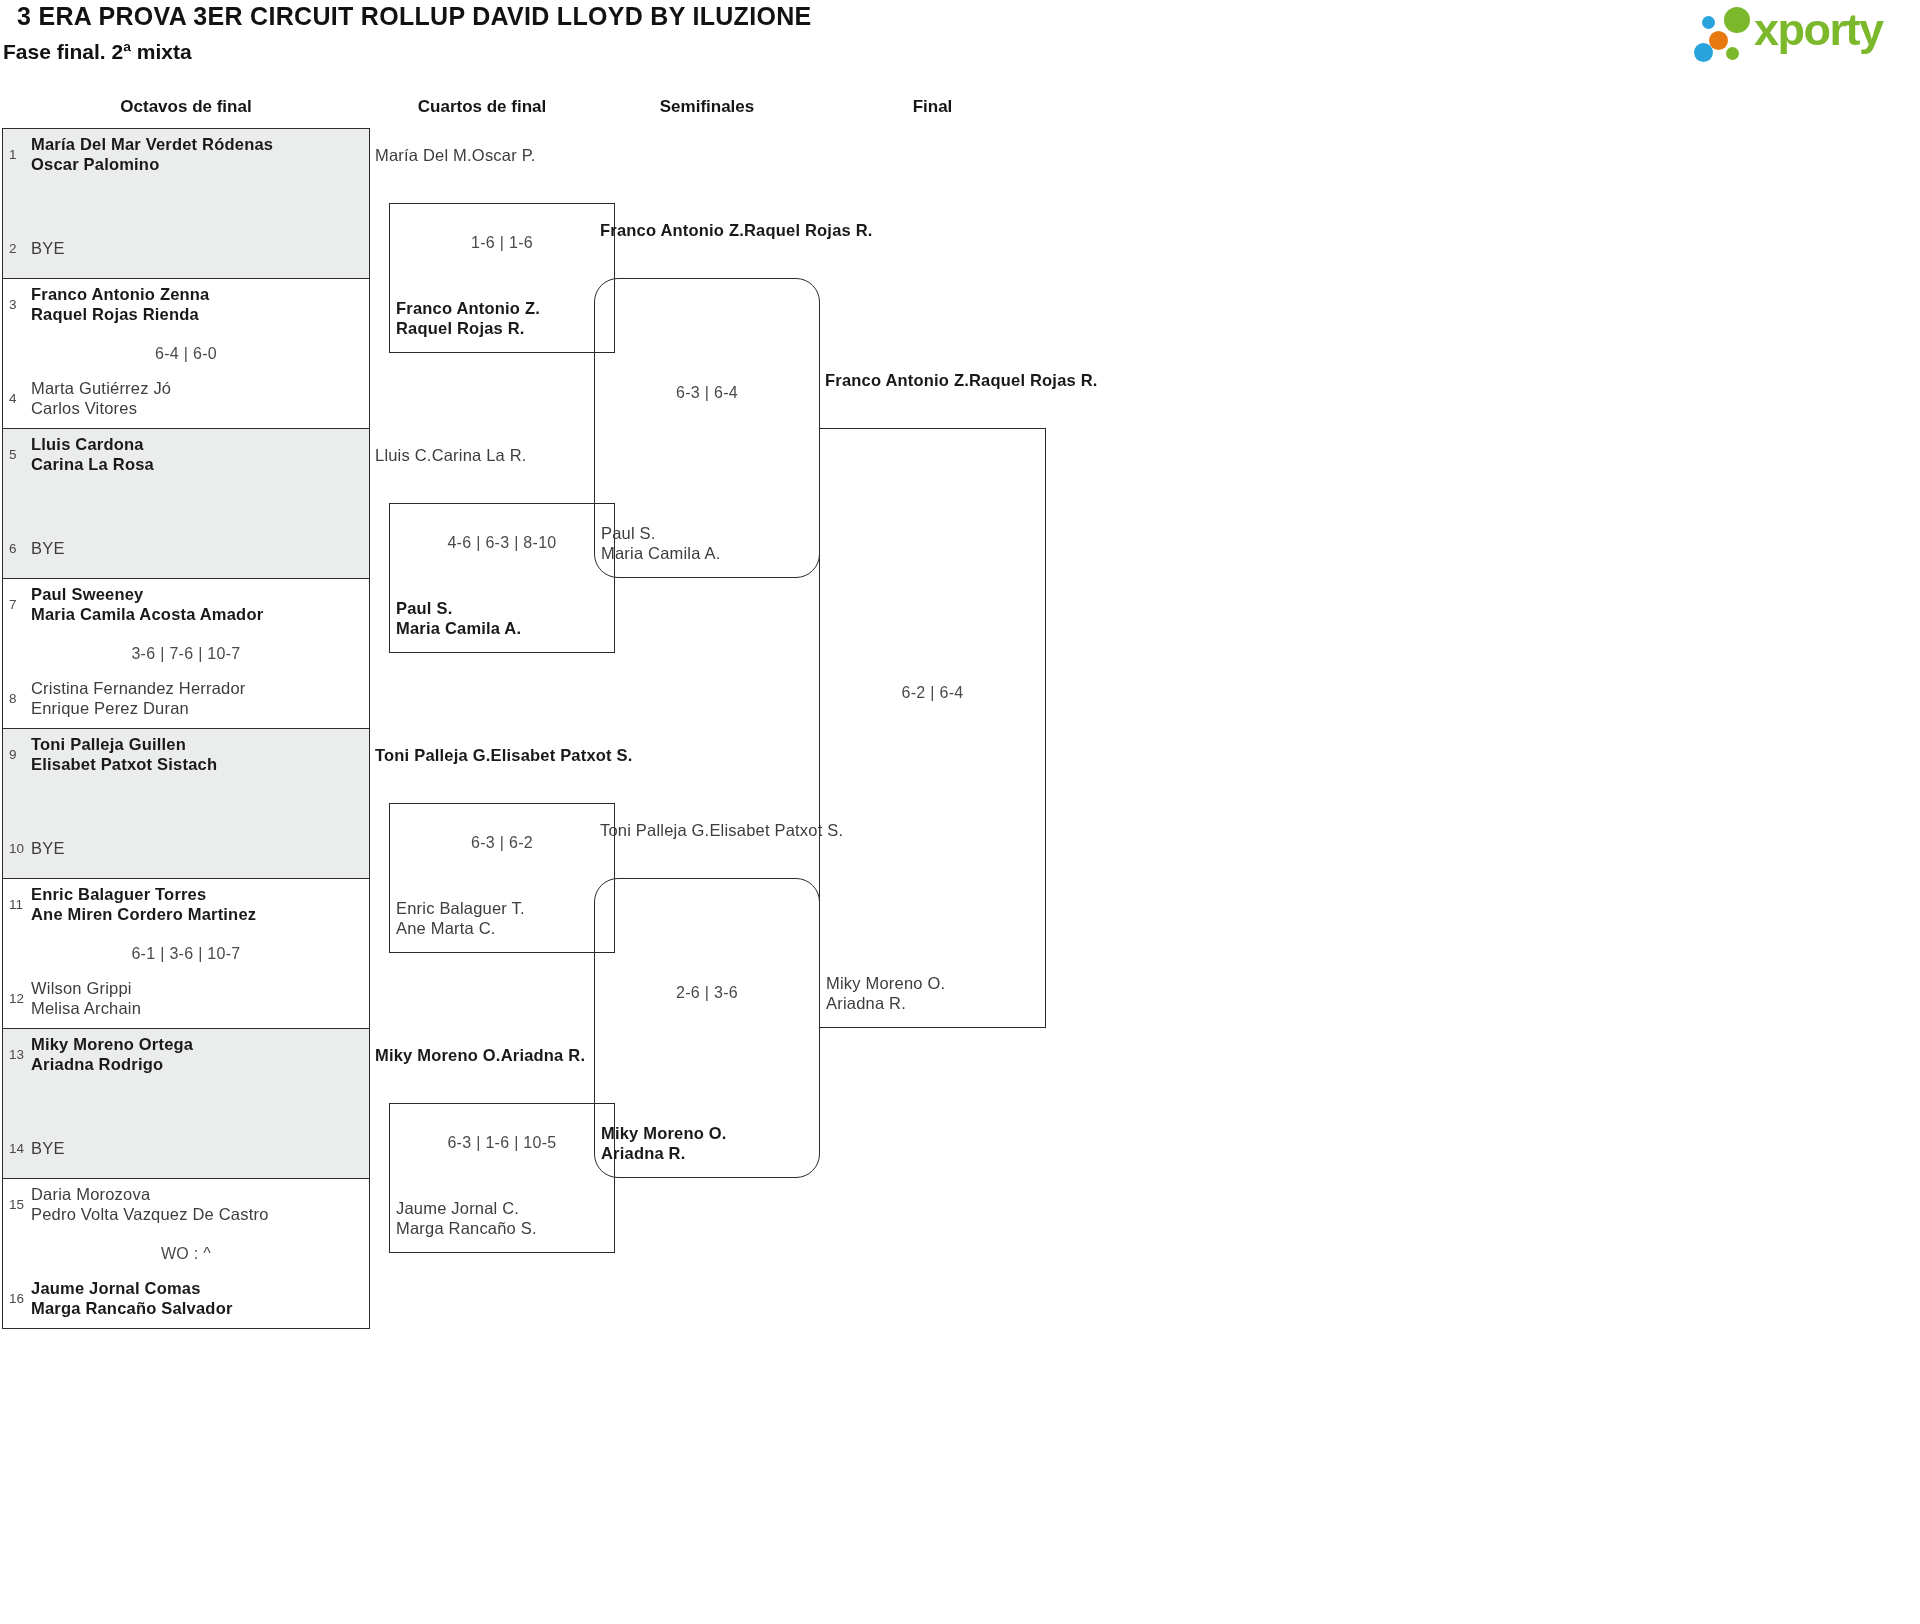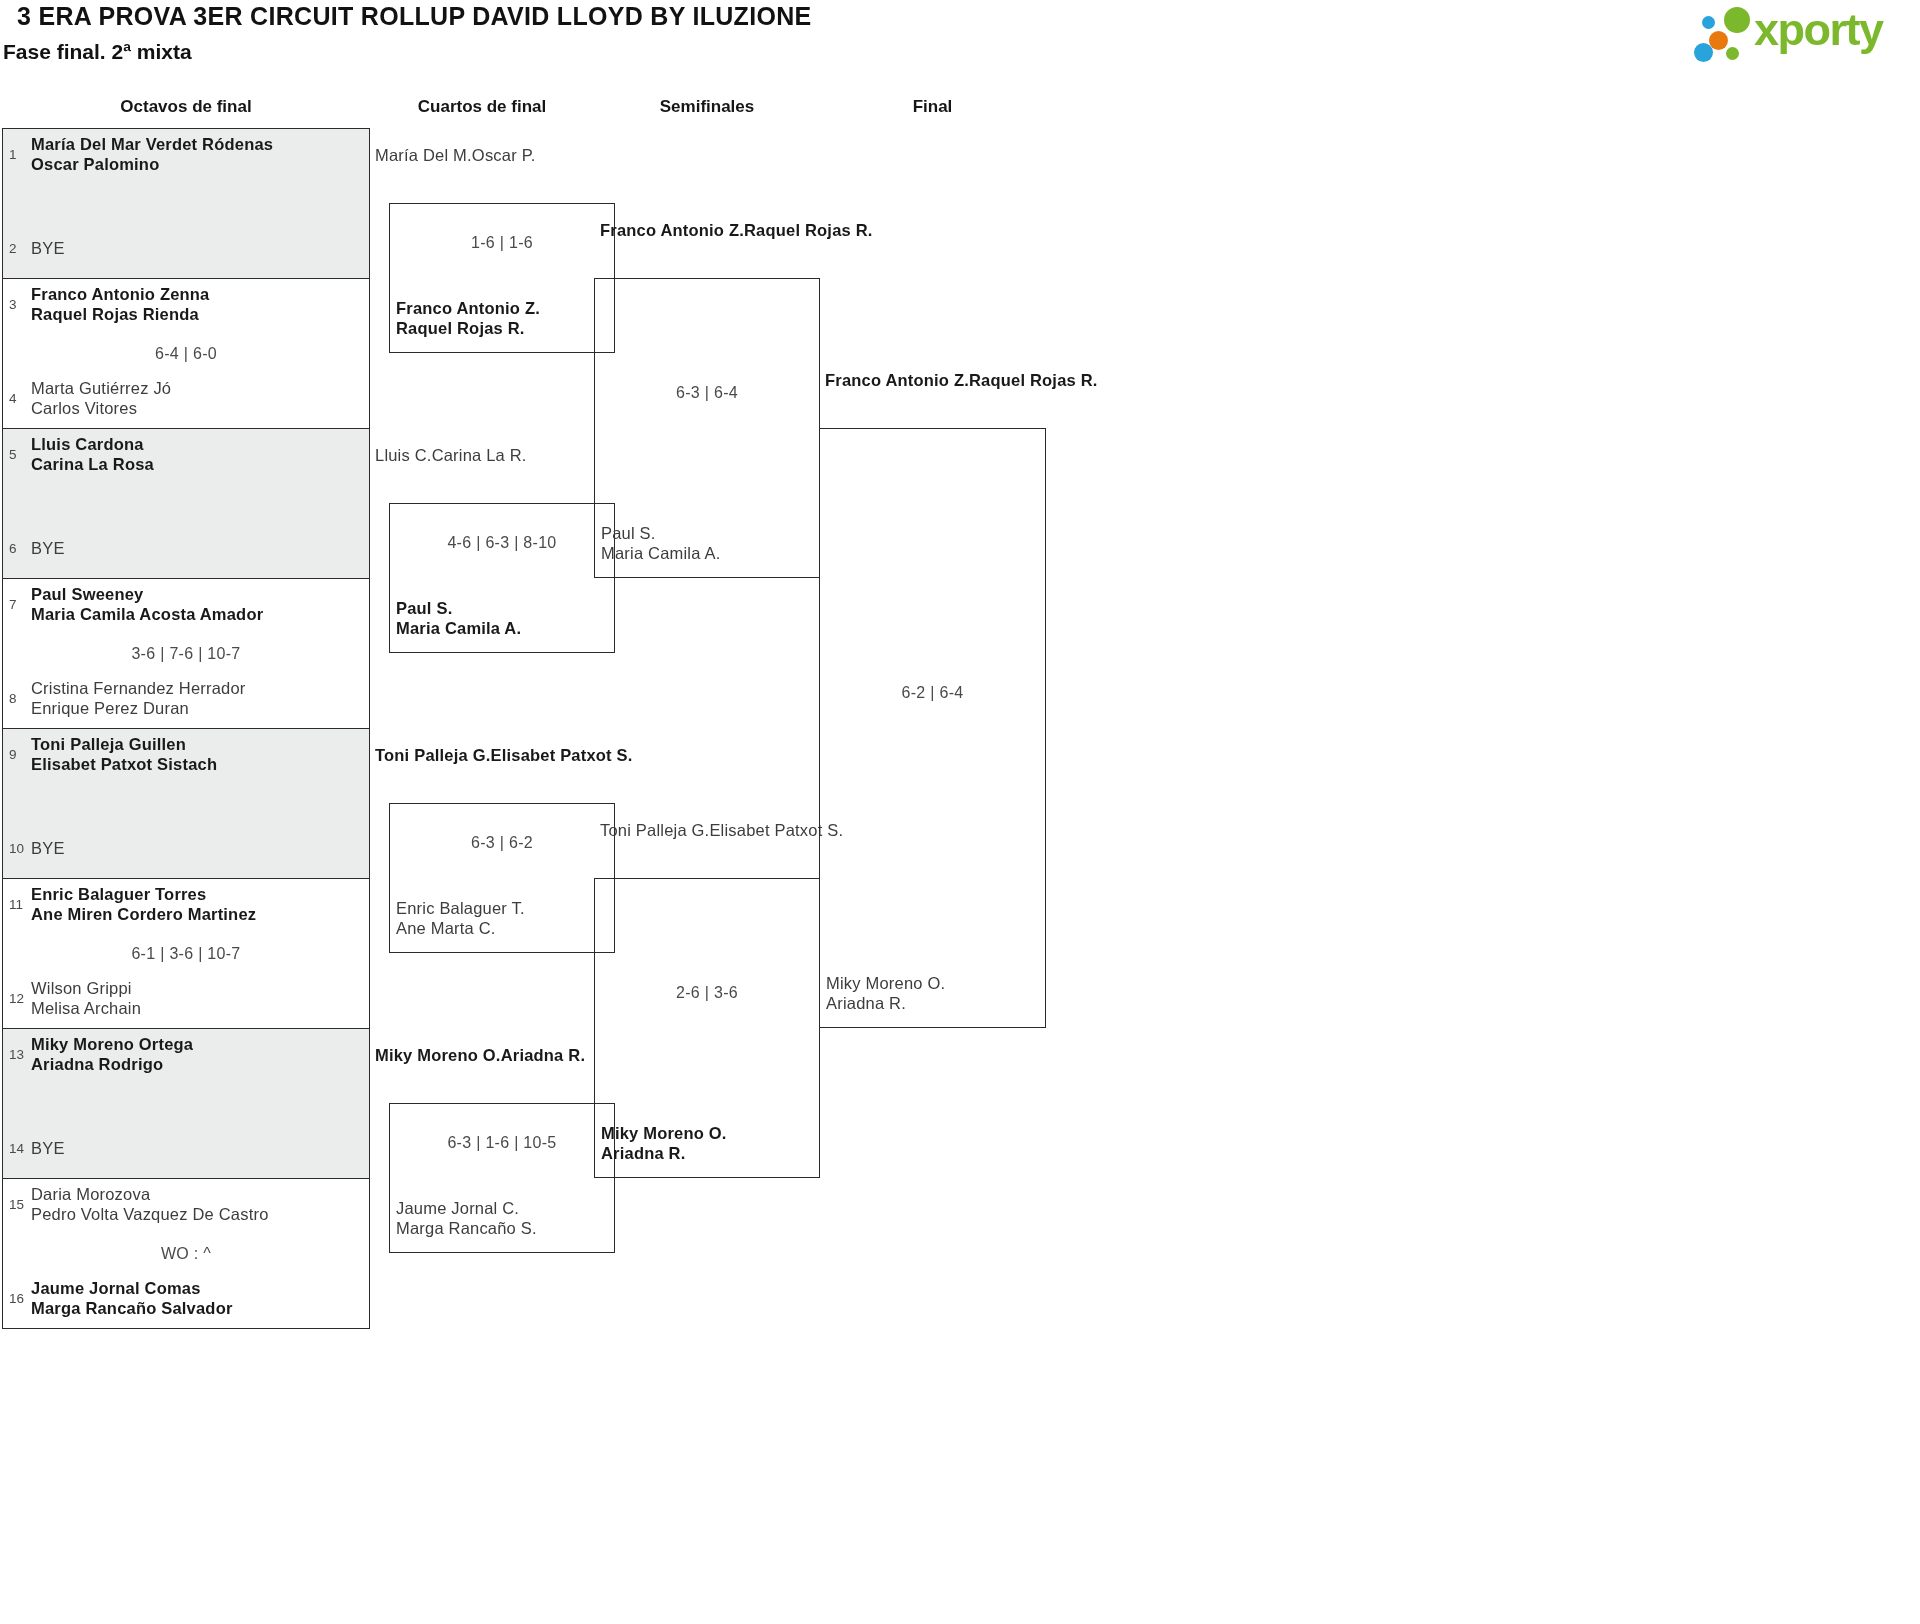--- a/index.html
+++ b/index.html
@@ -30,21 +30,21 @@
   .seed{flex:0 0 22px;width:22px;font-size:13.5px;color:#4a4a4a;}
   .names{display:flex;flex-direction:column;}
   .tl{font-size:16.5px;line-height:20px;color:#3d3d3d;white-space:nowrap;letter-spacing:.2px;}
   .tl.bold{font-weight:700;color:#191919;}
   .score{position:absolute;left:0;right:0;text-align:center;font-size:16px;line-height:20px;color:#4a4a4a;letter-spacing:.3px;}
   .obox .score{top:65px;}
 
   
   .mbox{position:absolute;border:1px solid #2b2b2b;box-sizing:border-box;background:transparent;}
   .cbox{left:369px;width:226px;height:150px;margin-left:20px;}
-  .sbox{left:594px;width:226px;height:300px;}
+  .sbox{left:594px;width:226px;height:300px;border-radius:24px;}
   .fbox{left:819px;width:227px;height:600px;}
   .cbox .score{top:29px;}
   .sbox .score{top:104px;}
   .fbox .score{top:254px;}
   .blabel{position:absolute;left:6px;display:flex;flex-direction:column;}
   .cbox .blabel{top:94px;}
   .sbox .blabel{top:244px;}
   .fbox .blabel{top:544px;}
   .mlabel{position:absolute;display:flex;flex-direction:row;}
 </style>

